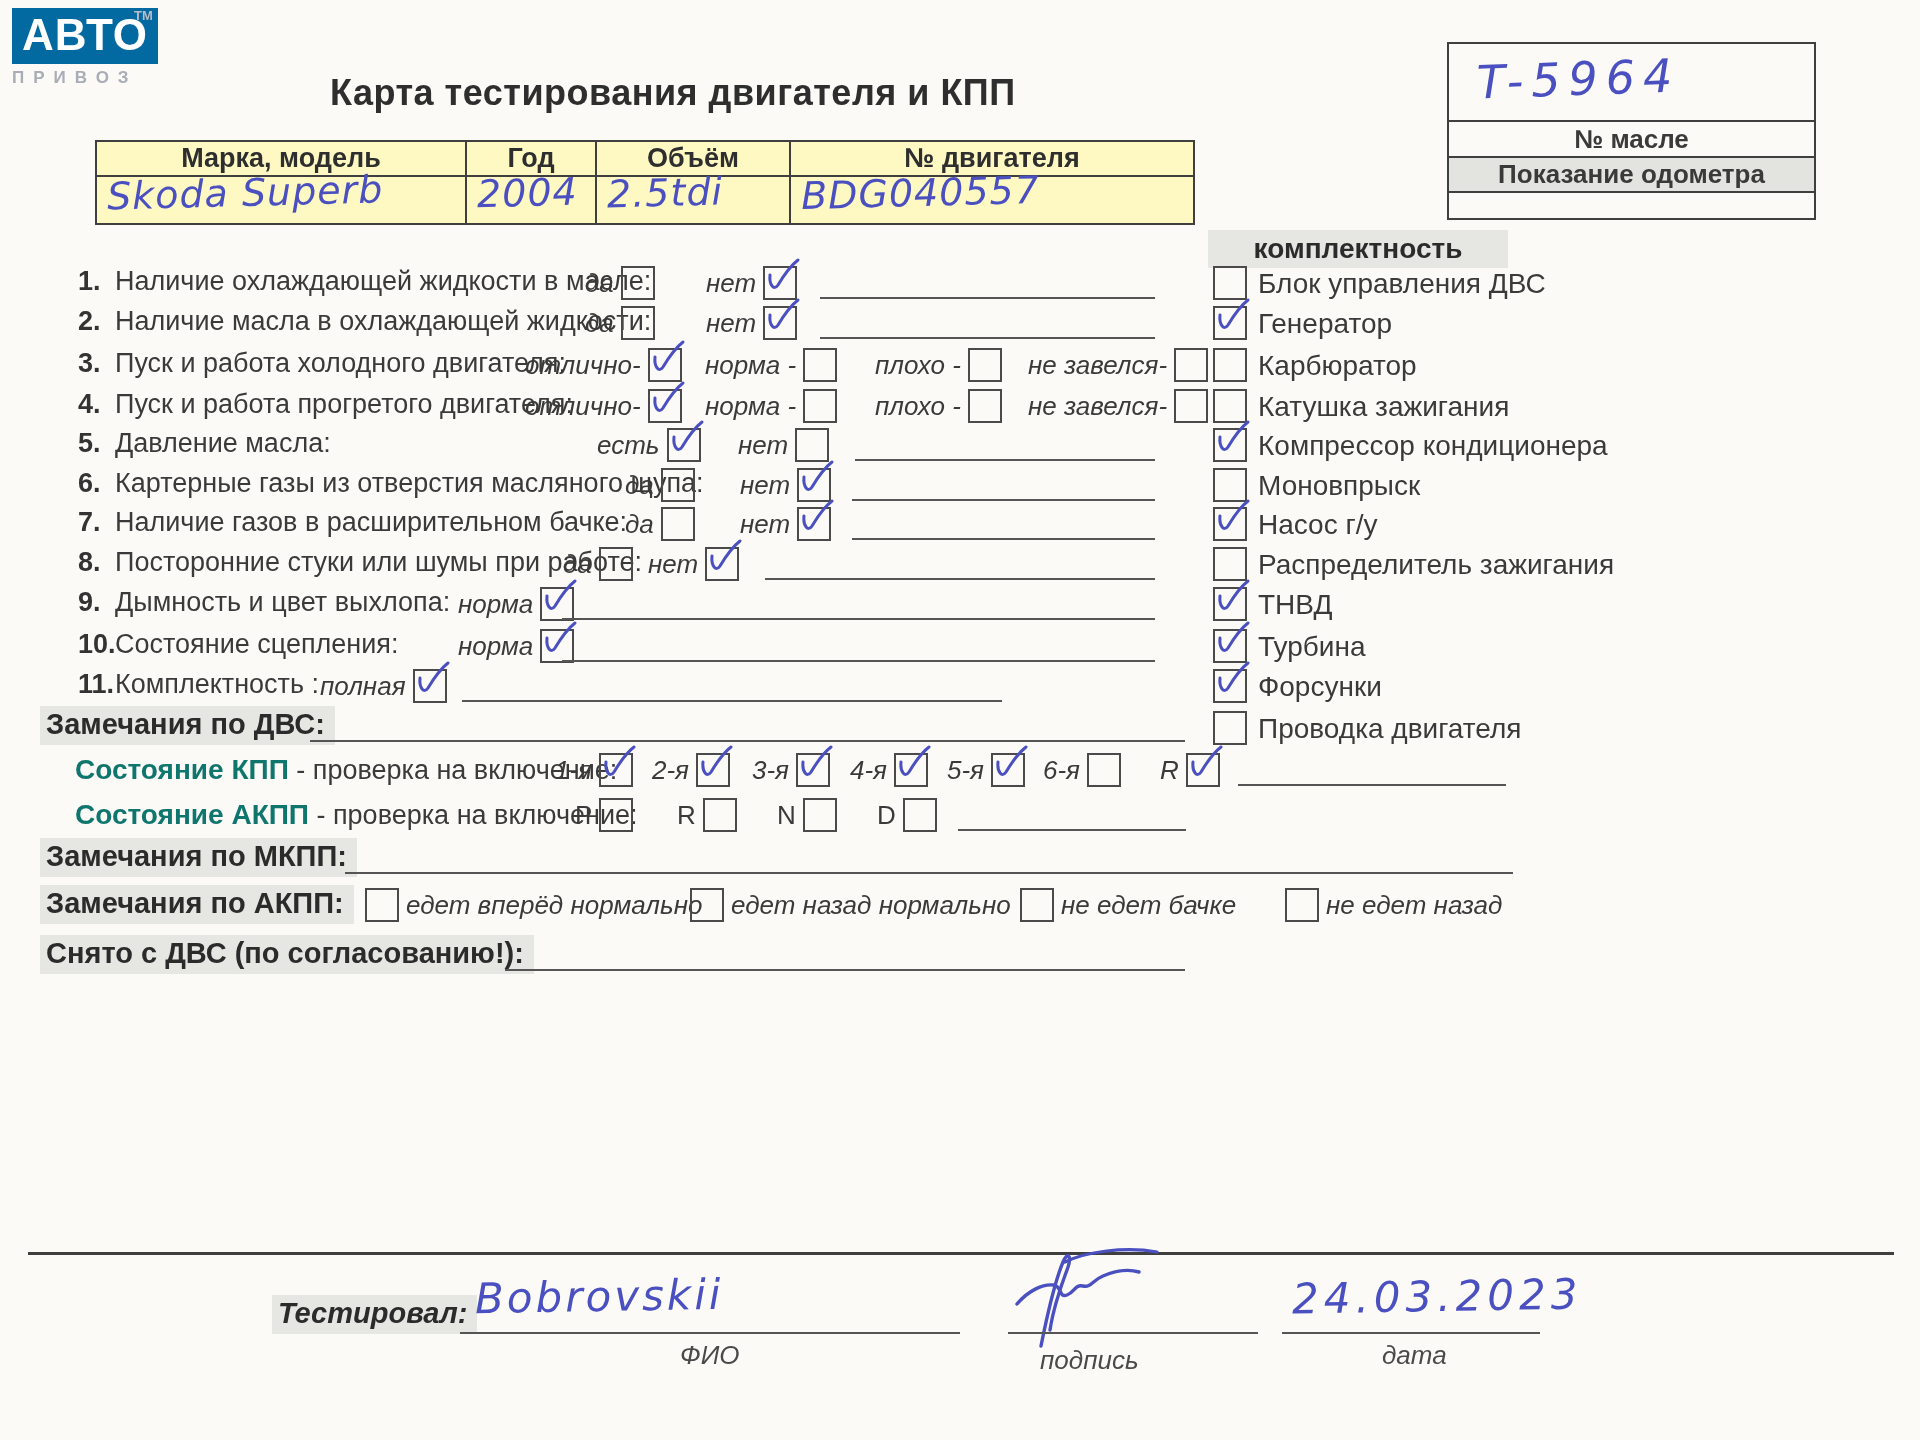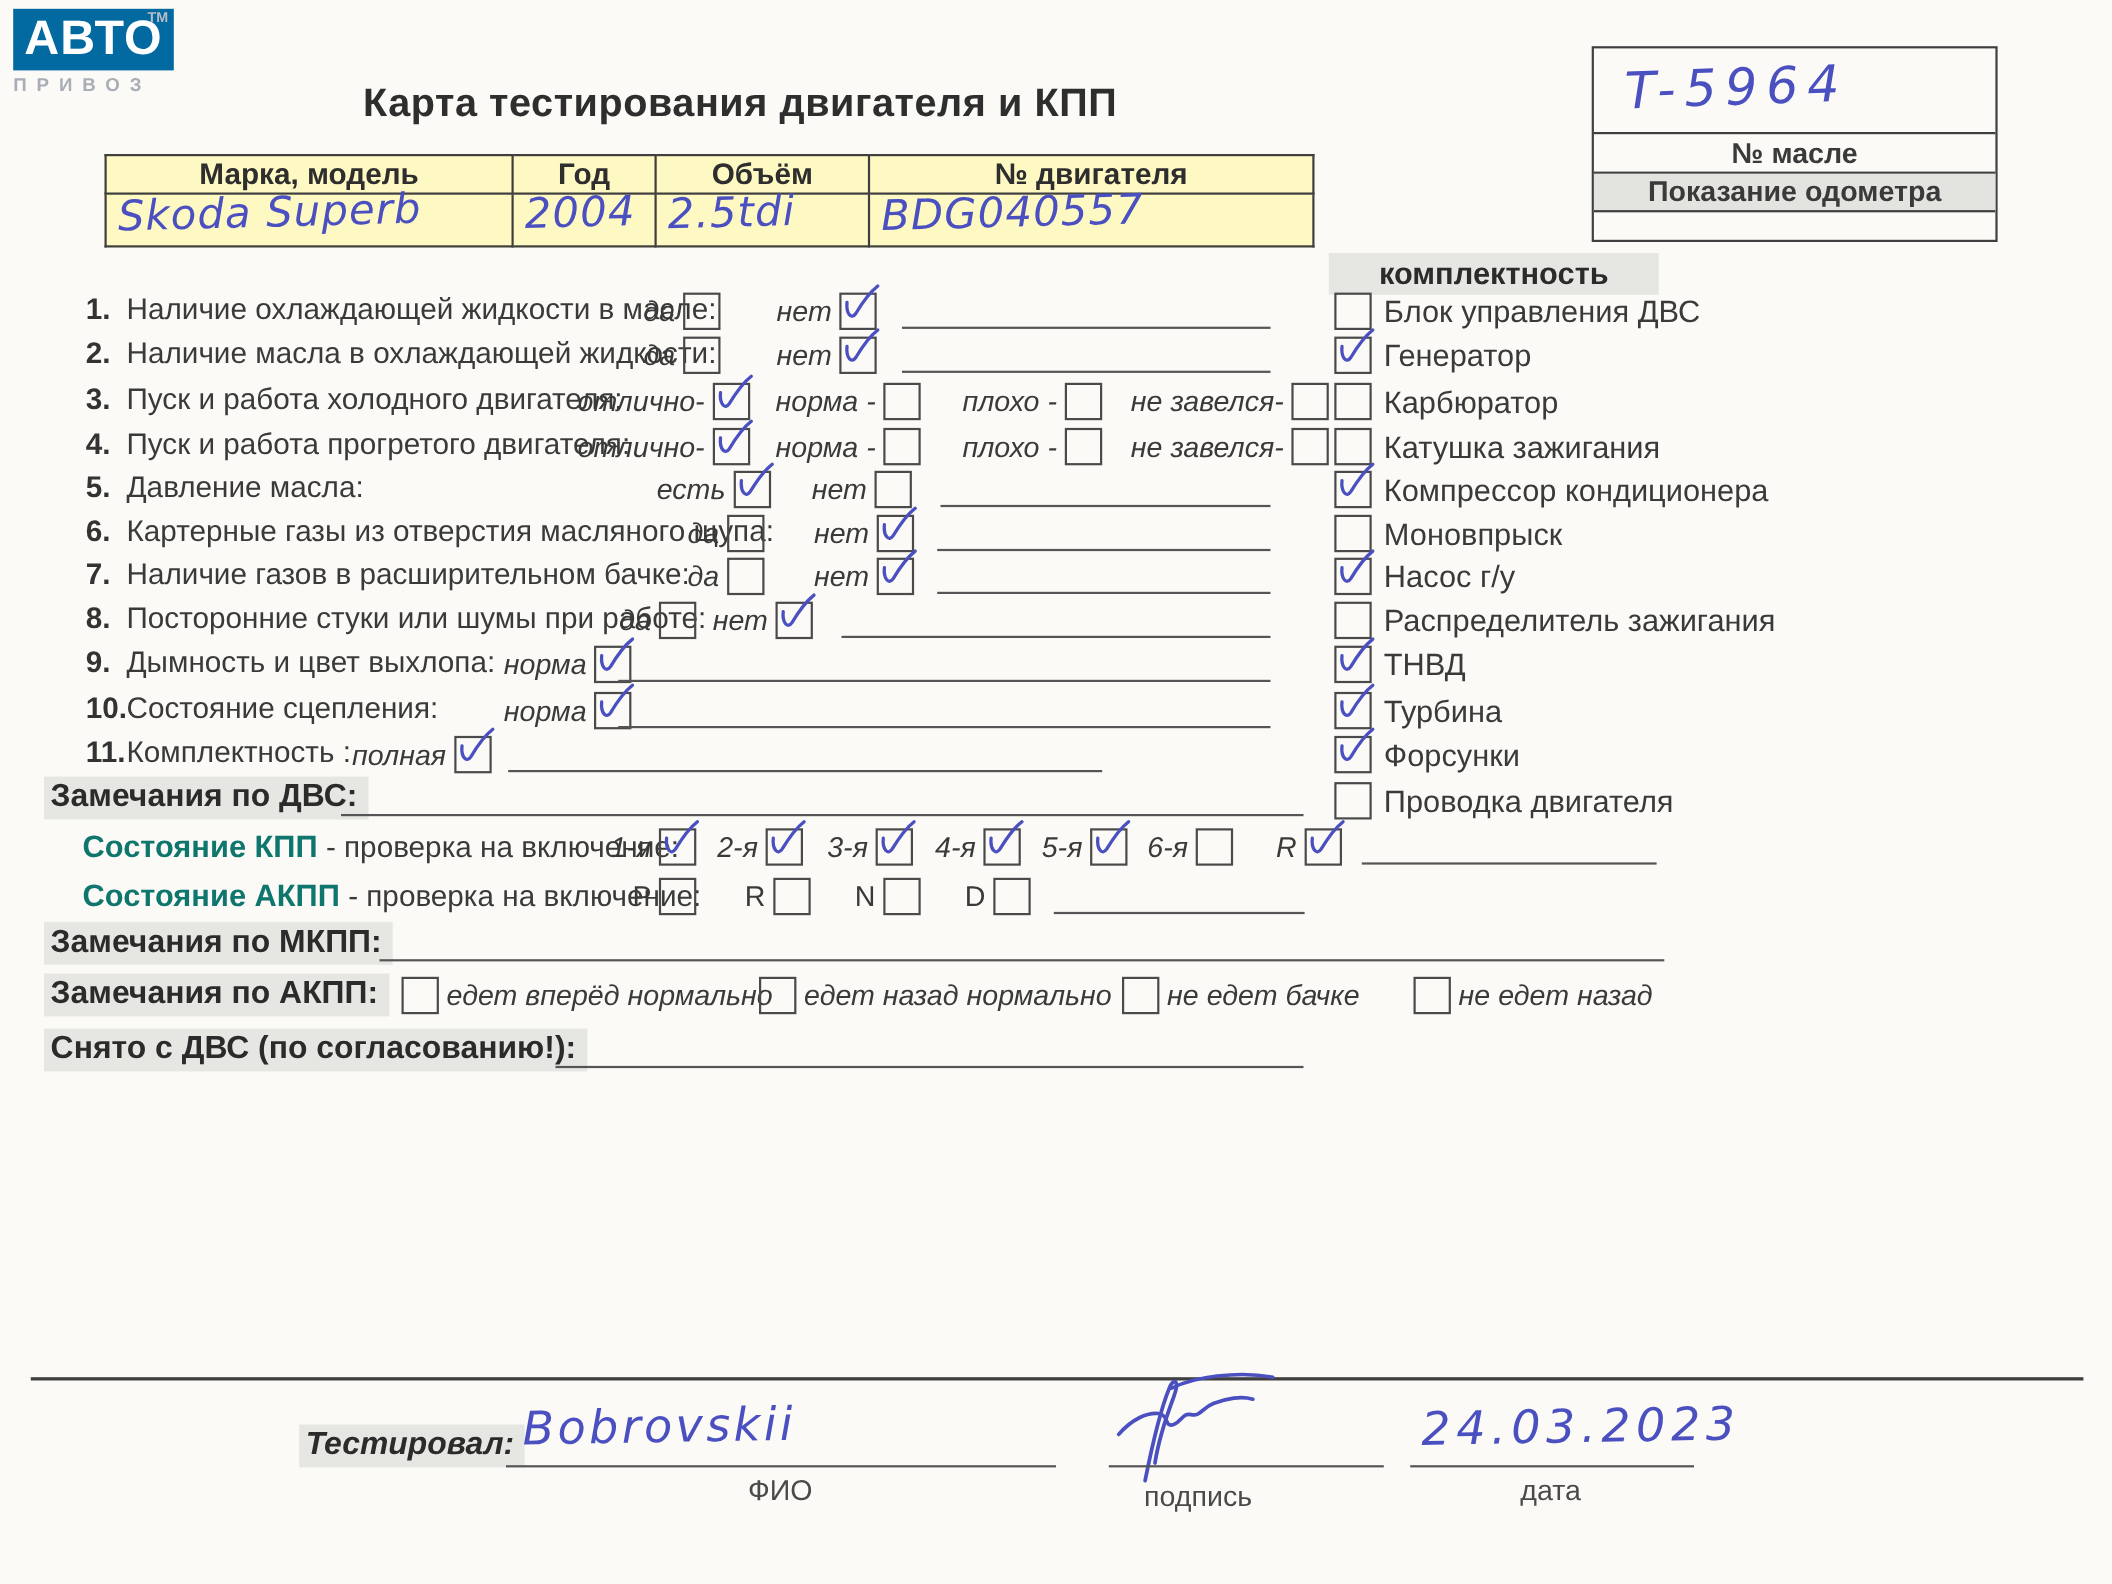--- a/index.html
+++ b/index.html
@@ -52,21 +52,21 @@
   .flowlbl b{font-size:28px;color:#0f766e;}
 
   
   .eq-head{position:absolute;left:1208px;top:230px;width:300px;text-align:center;font-weight:bold;
            font-size:28px;color:#2b2b2b;background:#e6e6e3;padding:3px 0;}
   .eq-cbox{position:absolute;left:1213px;top:3px;}
   .eq-lbl{position:absolute;left:1258px;top:5px;font-size:28px;white-space:nowrap;}
 
   
   .hr{position:absolute;left:28px;top:1252px;width:1866px;border-top:3px solid #3f3f3f;}
-  .f-caption{position:absolute;font-size:26px;color:#4a4a4a;}
+  .f-caption{position:absolute;font-size:26px;color:#4a4a4a;font-style:italic;}
   .sig-svg{position:absolute;left:995px;top:1242px;width:180px;height:120px;overflow:visible;}
   .hw-name{position:absolute;left:475px;top:1272px;font-size:42px;letter-spacing:3px;transform:rotate(-1deg);}
   .hw-date{position:absolute;left:1292px;top:1272px;font-size:42px;letter-spacing:5px;transform:rotate(-1deg);}
 </style>
 </head>
 <body>
 
 <div class="page">
 
   <div class="logo">

